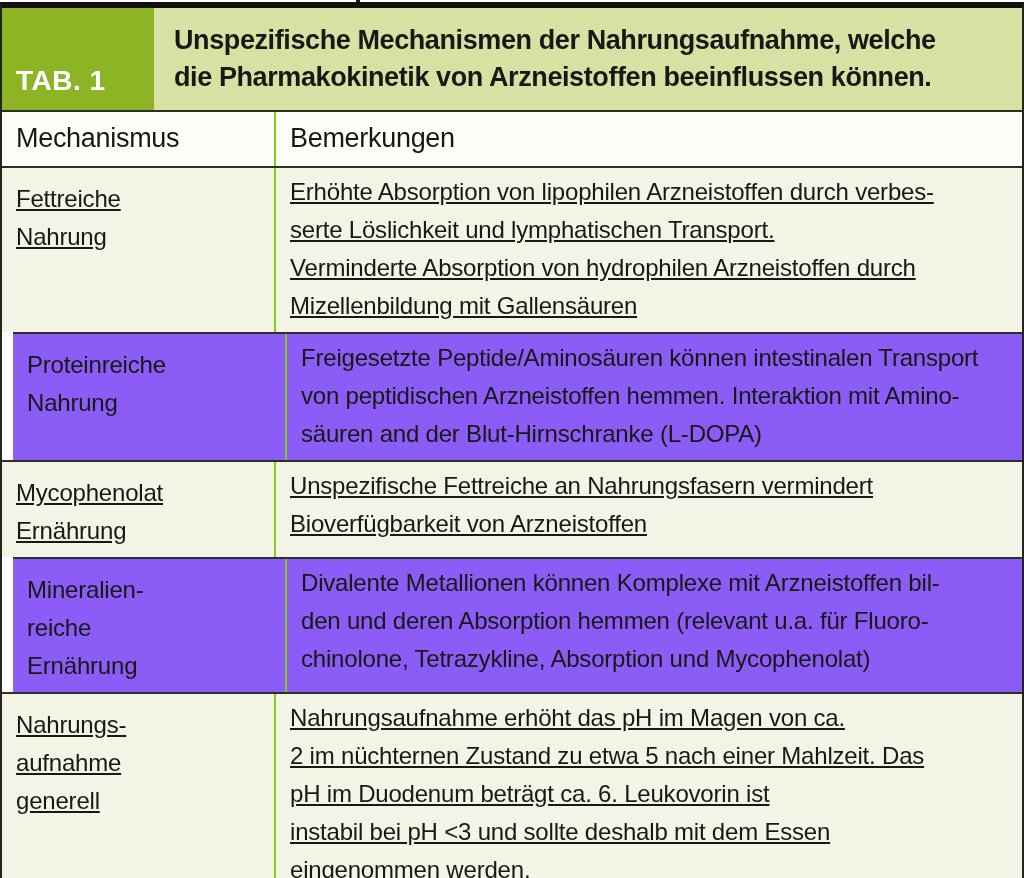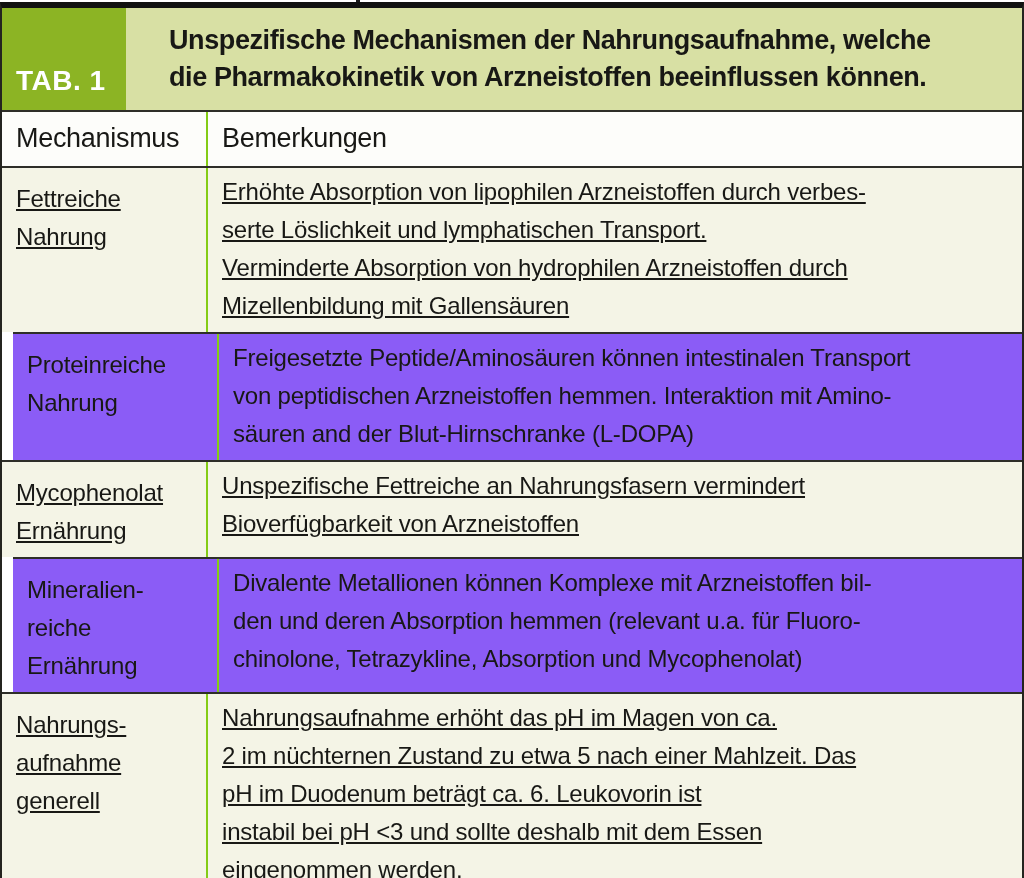--- a/index.html
+++ b/index.html
@@ -32,21 +32,21 @@
     border-bottom: 2px solid #24241f;
     color: #181815;
   }
   
   .caption-band {
     display: flex;
     height: 102px;
   }
   .caption-tag {
     flex: none;
-    width: 124px;
+    width: 152px;
     background: #8cb424;
     display: flex;
     align-items: flex-end;
     padding: 0 0 13px 14px;
     box-sizing: border-box;
   }
   .caption-tag span {
     color: #ffffff;
     font-weight: bold;
     font-size: 28px;
@@ -59,37 +59,36 @@
     align-items: center;
     padding: 0 10px 0 20px;
     box-sizing: border-box;
   }
   .caption-title span {
     font-weight: bold;
     font-size: 27px;
     line-height: 37px;
     letter-spacing: -0.4px;
     white-space: pre-line;
-    margin-left: 23px;
   }
   
   .trow {
     display: flex;
     border-top: 2px solid #2e2e28;
   }
   .cell {
     white-space: pre-line;
     font-size: 24px;
     line-height: 38px;
     letter-spacing: -0.2px;
     box-sizing: border-box;
   }
   .cell.left {
     flex: none;
-    width: 204px;
+    width: 272px;
     padding: 12px 8px 7px 14px;
   }
   .cell.right {
     flex: 1;
     border-left: 2px solid #84cc16;
     padding: 5px 12px 7px 14px;
   }
   .header-row { background: #fdfdfa; }
   .header-row .cell {
     font-size: 27px;

